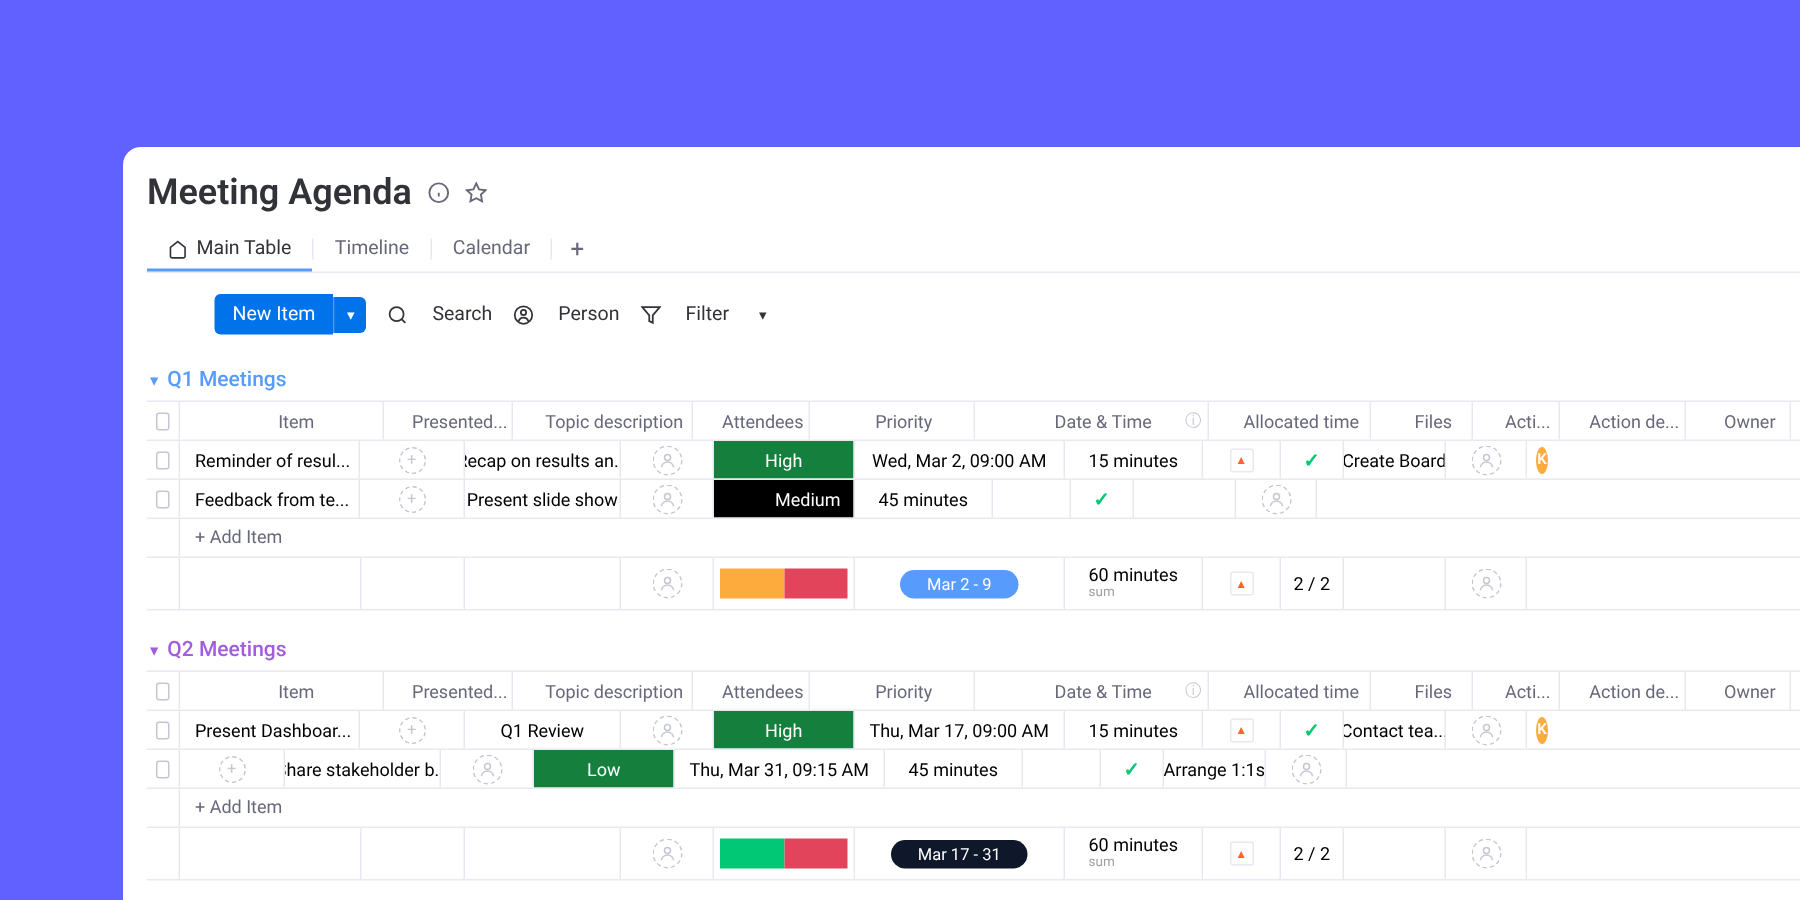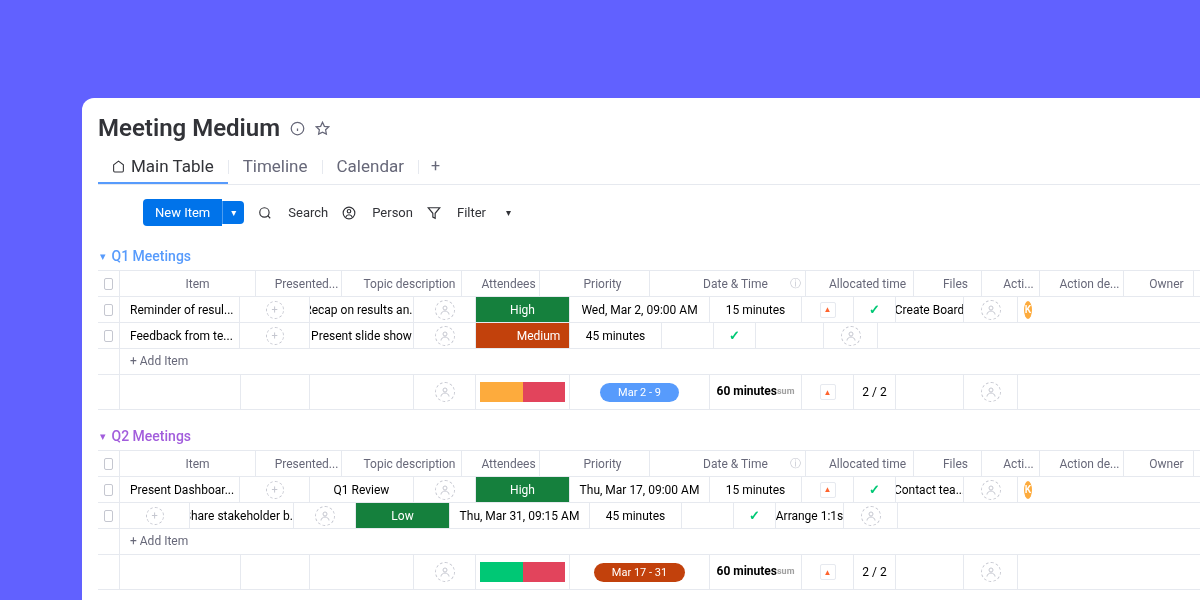--- a/index.html
+++ b/index.html
@@ -2,21 +2,21 @@
 <html><head>
 <meta charset="utf-8">
 <style>
 * { box-sizing: border-box; margin: 0; padding: 0; }
 body { font-family: -apple-system, BlinkMacSystemFont, 'Segoe UI', Roboto, sans-serif; background: #6161ff; width: 1200px; height: 600px; overflow: hidden; }
 .app-window { position: absolute; top: 98px; left: 82px; right: 0; bottom: 0; background: #fff; border-radius: 12px 0 0 0; padding: 16px 0 0 16px; overflow: hidden; }
 .header { display: flex; align-items: center; gap: 10px; margin-bottom: 8px; }
 .page-title { font-size: 24px; font-weight: 600; color: #323338; }
 .header-icon { color: #676879; font-size: 15px; display: inline-flex; }
 .tabs { display: flex; gap: 0; border-bottom: 1px solid #e6e9ef; margin-bottom: 14px; }
-.tab { display: flex; align-items: center; gap: 6px; padding: 6px 14px; font-size: 17px; color: #676879; cursor: pointer; border-bottom: 2px solid transparent; }
+.tab { display: flex; align-items: flex-end; gap: 6px; padding: 6px 14px; font-size: 13px; color: #676879; cursor: pointer; border-bottom: 2px solid transparent; }
 .tab.active { color: #323338; border-bottom-color: #579bfc; }
 .tab-sep { width: 1px; height: 14px; background: #e6e9ef; align-self: center; }
 .tab-add { padding: 6px 12px; color: #676879; cursor: pointer; }
 .toolbar { display: flex; align-items: center; gap: 14px; margin-bottom: 22px; }
 .new-item-btn { display: flex; align-items: center; margin-left: 45px; }
 .new-item-main { background: #0073ea; color: #fff; padding: 6px 12px; border-radius: 4px 0 0 4px; font-size: 13px; cursor: pointer; }
 .new-item-drop { background: #0073ea; color: #fff; padding: 6px 8px; border-radius: 0 4px 4px 0; border-left: 1px solid rgba(255,255,255,0.3); cursor: pointer; font-size: 10px; }
 .tool-btn { display: flex; align-items: center; gap: 16px; font-size: 13px; color: #323338; cursor: pointer; }
 .group { margin-bottom: 18px; }
 .group-header { display: flex; align-items: center; gap: 6px; margin-bottom: 6px; margin-left: 2px; }
@@ -46,43 +46,43 @@
 .c-datetime { width: 140px; flex: none; position: relative; }
 .c-alloc { width: 92px; flex: none; }
 .c-files { width: 52px; flex: none; }
 .c-action { width: 42px; flex: none; }
 .c-actiondet { width: 68px; flex: none; }
 .c-owner { width: 54px; flex: none; }
 .c-extra { width: 20px; flex: none; }
 .checkbox { width: 12px; height: 12px; border: 1px solid #c5c7d0; border-radius: 2px; }
 .priority-cell { width: 100%; height: 100%; display: flex; align-items: center; justify-content: center; color: #fff; font-size: 12px; }
 .priority-high { background: #15803d; }
-.priority-medium { background: #c2410c; padding-left: 32px; }
+.priority-medium { background: #000000; padding-left: 32px; }
 .priority-low { background: #15803d; }
 .priority-split { display: flex; width: 100%; height: 20px; margin: auto 4px; }
 .priority-split div { flex: 1; }
 .person-icon { width: 20px; height: 20px; border-radius: 50%; border: 1px dashed #c5c7d0; display: flex; align-items: center; justify-content: center; color: #c5c7d0; }
 .person-plus { width: 18px; height: 18px; border-radius: 50%; border: 1px dashed #c5c7d0; display: flex; align-items: center; justify-content: center; color: #c5c7d0; font-size: 11px; }
 .date-pill { background: #579bfc; color: #fff; padding: 3px 18px; border-radius: 10px; font-size: 11px; }
-.date-pill.purple { background: #c2410c; }
+.date-pill.purple { background: #0f172a; }
 .check-green { color: #00c875; font-weight: bold; font-size: 13px; }
 .file-icon { width: 16px; height: 16px; background: #fff; border: 1px solid #e6e9ef; border-radius: 2px; display: flex; align-items: center; justify-content: center; font-size: 8px; color: #ff642e; }
 .info-icon { position: absolute; right: 4px; color: #c5c7d0; font-size: 11px; }
-.alloc-sum { display: flex; flex-direction: row; align-items: center; line-height: 1.1; font-weight: bold; }
+.alloc-sum { display: flex; flex-direction: column; line-height: 1.1; }
 .alloc-sum .sub { font-size: 9px; color: #a0a0a0; }
 .add-item-row { padding: 5px 10px; color: #676879; font-size: 12px; cursor: pointer; }
 .L-badge { width: 18px; height: 18px; border-radius: 50%; background: #fdab3d; color: #fff; display: flex; align-items: center; justify-content: center; font-size: 10px; font-weight: 600; }
 svg { display: block; }
 </style>
 </head>
 <body>
 
 <div class="app-window">
   <div class="header">
-    <span class="page-title">Meeting Medium</span>
+    <span class="page-title">Meeting Agenda</span>
     <span class="header-icon">
         <svg width="15" height="15" viewBox="0 0 24 24" fill="none" stroke="currentColor" stroke-width="2">
           <circle cx="12" cy="12" r="10"></circle>
           <line x1="12" y1="16" x2="12" y2="12"></line>
           <line x1="12" y1="8" x2="12.01" y2="8"></line>
         </svg>
       </span>
     <span class="header-icon">
         <svg width="15" height="15" viewBox="0 0 24 24" fill="none" stroke="currentColor" stroke-width="2">
           <polygon points="12 2 15 8.5 22 9.3 17 14 18.2 21 12 17.8 5.8 21 7 14 2 9.3 9 8.5 12 2"></polygon>

